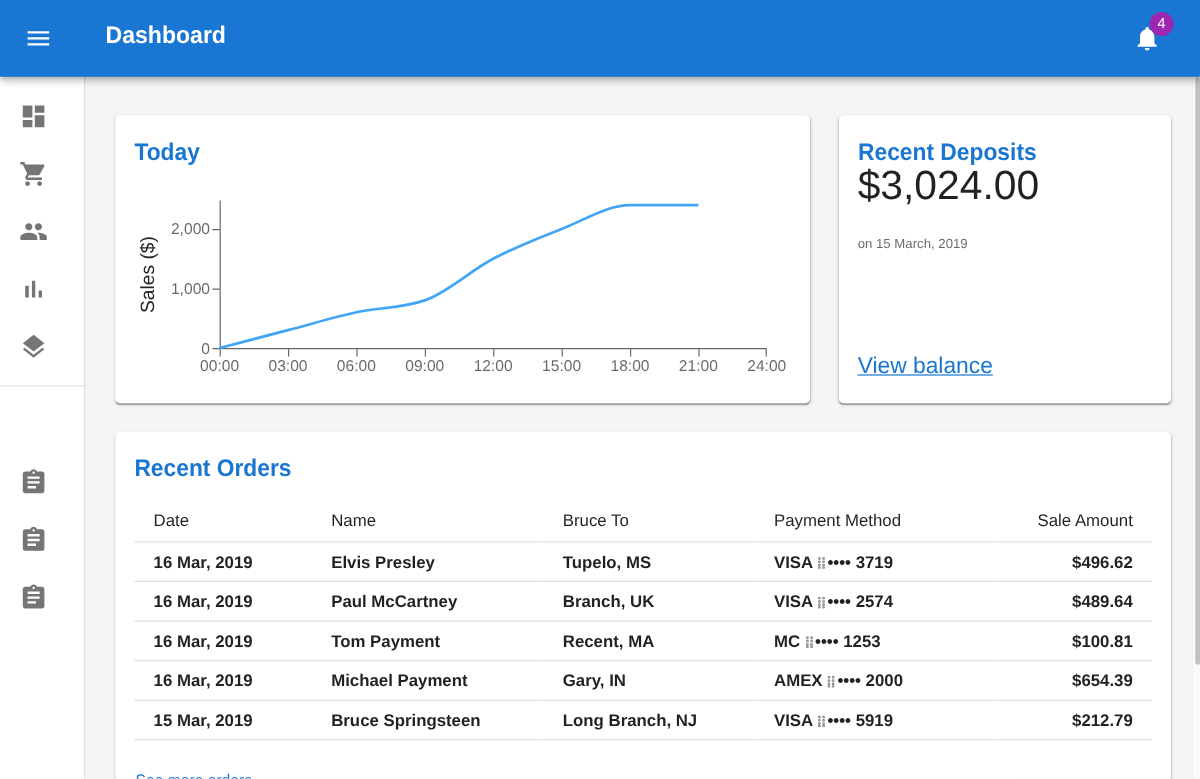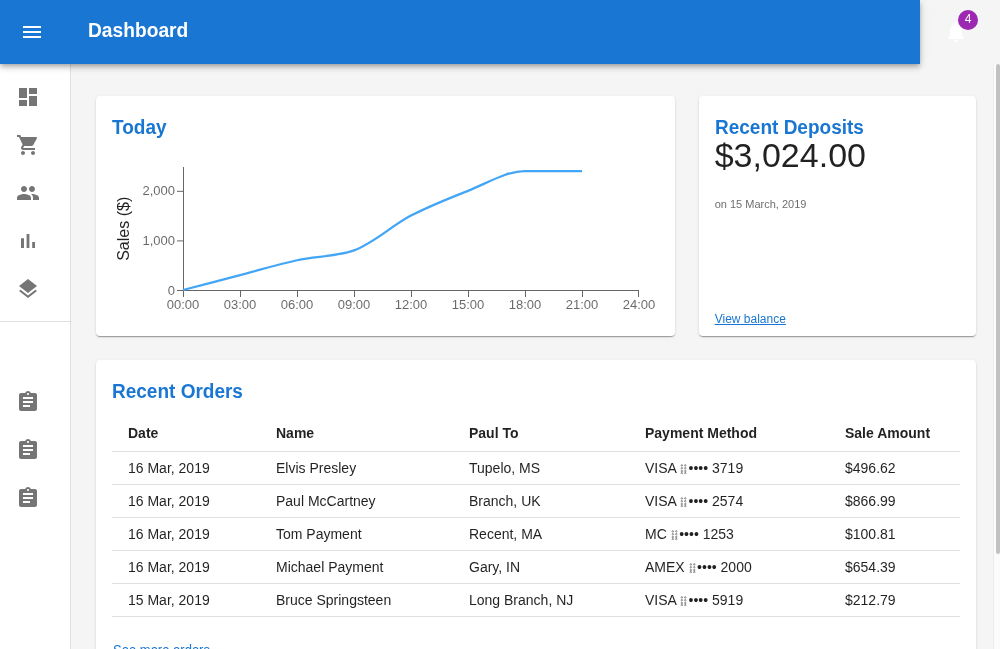--- a/index.html
+++ b/index.html
@@ -6,29 +6,29 @@
 html,body { width:1000px; height:649px; overflow:hidden; }
 body { font-family:"Liberation Sans", sans-serif; background:#f5f5f5; position:relative; }
 .abs { position:absolute; }
 .card { position:absolute; background:#fff; border-radius:4px;
   box-shadow:0 2px 1px -1px rgba(0,0,0,.2), 0 1px 1px 0 rgba(0,0,0,.14), 0 1px 3px 0 rgba(0,0,0,.12); }
 .title { position:absolute; font-size:20px; font-weight:700; color:#1976d2; line-height:20px; white-space:nowrap; transform:scaleX(0.95); transform-origin:0 50%; }
 svg.mi { position:absolute; width:24px; height:24px; fill:rgba(0,0,0,0.54); }
 table { border-collapse:collapse; table-layout:fixed; }
 th,td { font-size:14px; color:rgba(0,0,0,0.87); text-align:left; padding:6px 16px;
   border-bottom:1px solid #e0e0e0; white-space:nowrap; overflow:hidden; }
-th { font-weight:700; line-height:24px; }
-td { font-weight:400; line-height:20px; }
-.num { }
+th { font-weight:400; line-height:24px; }
+td { font-weight:700; line-height:20px; }
+.num { text-align:right; }
 a { text-decoration:underline; color:#1976d2; }
 </style>
 </head>
 <body>
 
-<div class="abs" style="left:0;top:0;width:920px;height:64px;background:#1976d2;z-index:5;
+<div class="abs" style="left:0;top:0;width:1000px;height:64px;background:#1976d2;z-index:5;
   box-shadow:0 2px 4px -1px rgba(0,0,0,.2),0 4px 5px 0 rgba(0,0,0,.14),0 1px 10px 0 rgba(0,0,0,.12);">
   <svg class="mi" style="left:20px;top:19.5px;fill:#fff;" viewBox="0 0 24 24">
       <path d="M3 18h18v-2H3v2zm0-5h18v-2H3v2zm0-7v2h18V6H3z"></path>
     </svg>
   <div class="abs" style="left:87.5px;top:18px;font-size:20px;font-weight:700;color:#fff;line-height:24px;transform:scaleX(0.96);transform-origin:0 50%;">Dashboard</div>
   <svg class="mi" style="left:944px;top:20px;fill:#fff;" viewBox="0 0 24 24">
       <path d="M12 22c1.1 0 2-.9 2-2h-4c0 1.1.9 2 2 2zm6-6v-5c0-3.07-1.63-5.64-4.5-6.32V4c0-.83-.67-1.5-1.5-1.5s-1.5.67-1.5 1.5v.68C7.64 5.36 6 7.92 6 11v5l-2 2v1h16v-1l-2-2z"></path>
     </svg>
   <div class="abs" style="left:958px;top:10px;width:20px;height:20px;border-radius:50%;background:#9c27b0;color:#fff;font-size:12px;line-height:18.5px;text-align:center;">4</div>
 </div>
@@ -84,37 +84,37 @@
     <text x="639" y="309" text-anchor="middle">24:00</text>
   </g>
   <text transform="translate(128.7,228.8) rotate(-90)" text-anchor="middle" font-size="16px" fill="rgba(0,0,0,0.87)" font-family="Liberation Sans, sans-serif">Sales ($)</text>
   <path d="M183,290.00C202.00,285.04,221.00,280.08,240,275.12C259.00,270.17,278.00,264.38,297,260.25C316.00,256.12,335.00,256.94,354,250.33C373.00,243.72,392.00,225.54,411,215.62C430.00,205.71,449.00,198.27,468,190.83C487.00,183.40,506.00,171.00,525,171.00C544.00,171.00,563.00,171.00,582,171.00" stroke="#42a5f5" stroke-width="2.25" fill="none"></path>
 </svg>
 
 <div class="card" style="left:698.67px;top:96px;width:277.33px;height:240px;"></div>
 <div class="title" style="left:714.7px;top:117px;">Recent Deposits</div>
 <div class="abs" style="left:714.7px;top:138px;font-size:34px;color:rgba(0,0,0,0.87);line-height:34px;">$3,024.00</div>
 <div class="abs" style="left:714.7px;top:196px;font-size:11px;color:rgba(0,0,0,0.6);line-height:16px;">on 15 March, 2019</div>
-<a class="abs" style="left:714.7px;top:311px;font-size:12px;line-height:16px;" href="#">View balance</a>
+<a class="abs" style="left:714.7px;top:298px;font-size:19px;line-height:16px;" href="#">View balance</a>
 
 <div class="card" style="left:96px;top:360px;width:880px;height:324px;"></div>
 <div class="title" style="left:111.8px;top:381px;">Recent Orders</div>
 <table class="abs" style="left:112px;top:414.8px;width:848px;">
   <colgroup>
       <col style="width:148px">
       <col style="width:193px">
       <col style="width:176px">
       <col style="width:200px">
       <col style="width:131px">
     </colgroup>
   <tbody>
       <tr>
         <th>Date</th>
         <th>Name</th>
-        <th>Paul To</th>
+        <th>Bruce To</th>
         <th>Payment Method</th>
         <th class="num">Sale Amount</th>
       </tr>
   <tr>
         <td>16 Mar, 2019</td>
         <td>Elvis Presley</td>
         <td>Tupelo, MS</td>
         <td>VISA <svg style="display:inline-block;width:7px;height:10px;vertical-align:-1px;margin-right:1.5px;" viewBox="0 0 7 10">
             <g fill="none" stroke="rgba(0,0,0,0.45)" stroke-width="0.9">
               <circle cx="1.8" cy="1.4" r="0.75"></circle>
@@ -138,21 +138,21 @@
               <circle cx="1.8" cy="1.4" r="0.75"></circle>
               <circle cx="5.3" cy="1.4" r="0.75"></circle>
               <circle cx="1.8" cy="4.2" r="0.75"></circle>
               <circle cx="5.3" cy="4.2" r="0.75"></circle>
               <circle cx="1.8" cy="7.0" r="0.75"></circle>
               <circle cx="5.3" cy="7.0" r="0.75"></circle>
               <circle cx="1.8" cy="9.2" r="0.75"></circle>
               <circle cx="5.3" cy="9.2" r="0.75"></circle>
             </g>
           </svg>•••• 2574</td>
-        <td class="num">$866.99</td>
+        <td class="num">$489.64</td>
       </tr>
   <tr>
         <td>16 Mar, 2019</td>
         <td>Tom Payment</td>
         <td>Recent, MA</td>
         <td>MC <svg style="display:inline-block;width:7px;height:10px;vertical-align:-1px;margin-right:1.5px;" viewBox="0 0 7 10">
             <g fill="none" stroke="rgba(0,0,0,0.45)" stroke-width="0.9">
               <circle cx="1.8" cy="1.4" r="0.75"></circle>
               <circle cx="5.3" cy="1.4" r="0.75"></circle>
               <circle cx="1.8" cy="4.2" r="0.75"></circle>

